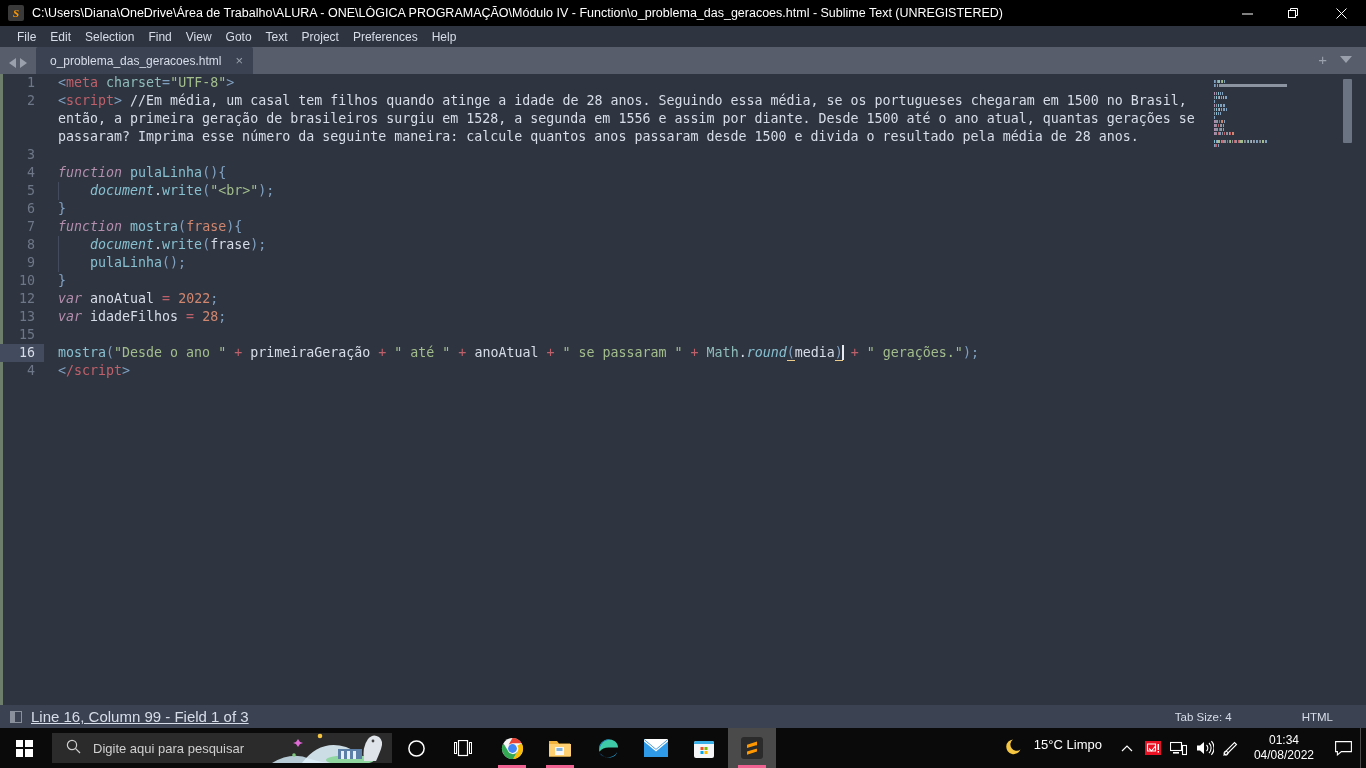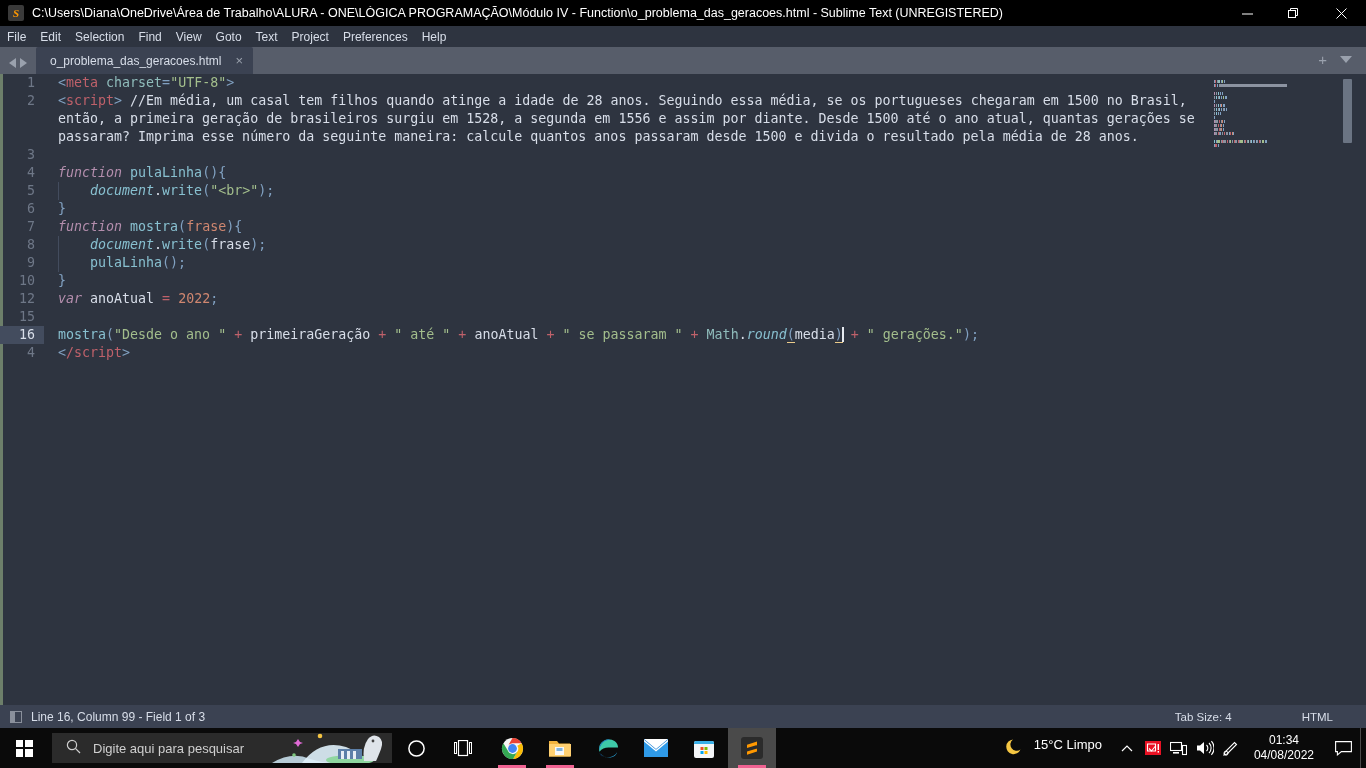--- a/index.html
+++ b/index.html
@@ -32,21 +32,21 @@
     width: 46px; height: 26px; display: flex; align-items: center;
     justify-content: center; color: #ffffff; font-size: 12px;
   }
   .wc:last-child { width: 50px; }
   .wc svg { display: block; }
 
   
   #menubar {
     position: absolute; top: 26px; left: 0; width: 1366px; height: 21px;
     background: #2e3440; display: flex; align-items: center;
-    padding-left: 0;
+    padding-left: 10px;
   }
   .menu-item {
     color: #d8dee9; font-size: 12px; padding: 2px 7px;
     white-space: nowrap;
   }
 
   
   #tabbar {
     position: absolute; top: 47px; left: 0; width: 1366px; height: 27px;
     background: #575d6a; display: flex; align-items: flex-end;
@@ -149,21 +149,21 @@
     background: #3b4252; display: flex; align-items: center;
   }
   #status-icon {
     width: 12px; height: 12px; margin-left: 10px; margin-right: 9px;
     border: 1px solid #8a909c; flex: none; position: relative;
   }
   #status-icon::before {
     content: ""; position: absolute; left: 0; top: 0;
     width: 4px; height: 10px; background: #8a909c;
   }
-  #status-left { color: #d8dee9; font-size: 12px; }
+  #status-left { color: #d8dee9; font-size: 15px; text-decoration: underline; }
   #status-spacer { flex: 1; }
   #status-tab { color: #d8dee9; font-size: 11.5px; margin-right: 70px; }
   #status-syntax { color: #d8dee9; font-size: 11.5px; margin-right: 33px; }
 
   
   #taskbar {
     position: absolute; top: 728px; left: 0; width: 1366px; height: 40px;
     background: #0a0a0a; display: flex; align-items: center;
   }
   #start-btn {
@@ -312,20 +312,24 @@
         <div class="gutter">9</div>
         <div class="codecell"><span class="plain">    </span><span class="fn">pulaLinha</span><span class="punc">()</span><span class="punc">;</span></div>
       </div>
       <div class="row">
         <div class="gutter">10</div>
         <div class="codecell"><span class="punc">}</span></div>
       </div>
       <div class="row">
         <div class="gutter">12</div>
         <div class="codecell"><span class="kw">var</span><span class="plain"> anoAtual </span><span class="op">=</span><span class="plain"> </span><span class="num">2022</span><span class="punc">;</span></div>
+      </div>
+      <div class="row">
+        <div class="gutter">13</div>
+        <div class="codecell"><span class="kw">var</span><span class="plain"> idadeFilhos </span><span class="op">=</span><span class="plain"> </span><span class="num">28</span><span class="punc">;</span></div>
       </div>
       <div class="row">
         <div class="gutter">15</div>
         <div class="codecell">&nbsp;</div>
       </div>
       <div class="row active">
         <div class="gutter">16</div>
         <div class="codecell"><span class="fn">mostra</span><span class="punc">(</span><span class="str">"Desde o ano "</span><span class="plain"> </span><span class="op">+</span><span class="plain"> primeiraGeração </span><span class="op">+</span><span class="plain"> </span><span class="str">" até "</span><span class="plain"> </span><span class="op">+</span><span class="plain"> anoAtual </span><span class="op">+</span><span class="plain"> </span><span class="str">" se passaram "</span><span class="plain"> </span><span class="op">+</span><span class="plain"> </span><span class="obj">Math</span><span class="plain">.</span><span class="fn-i">round</span><span class="punc brkhl">(</span><span class="plain">media</span><span class="punc brkhl">)</span><span class="cursor"></span><span class="plain"> </span><span class="op">+</span><span class="plain"> </span><span class="str">" gerações."</span><span class="punc">)</span><span class="punc">;</span></div>
       </div>
       <div class="row">

